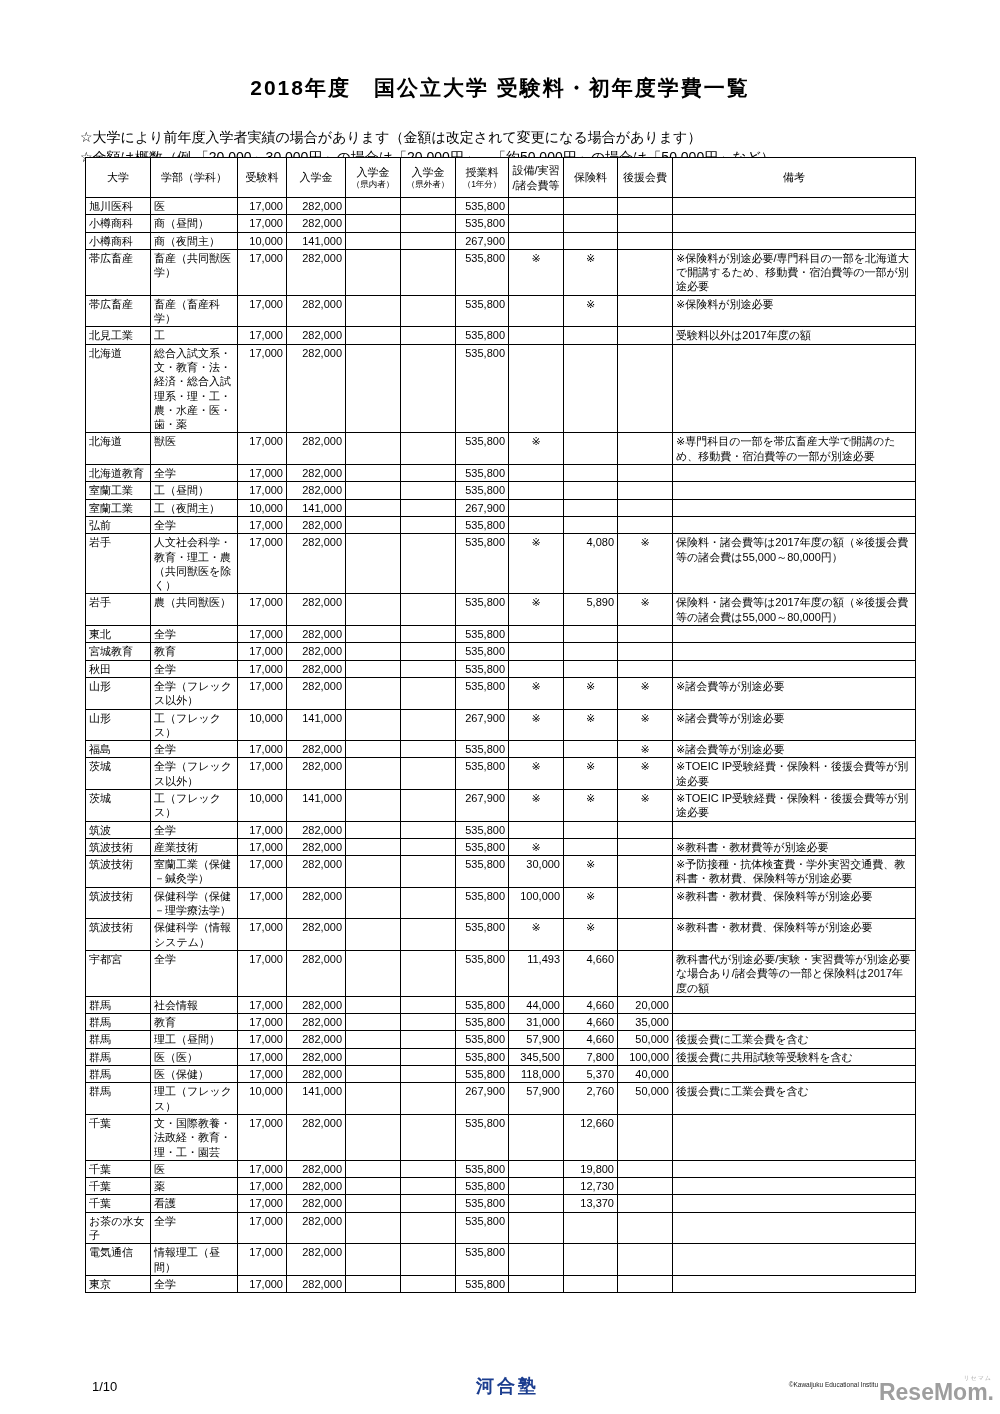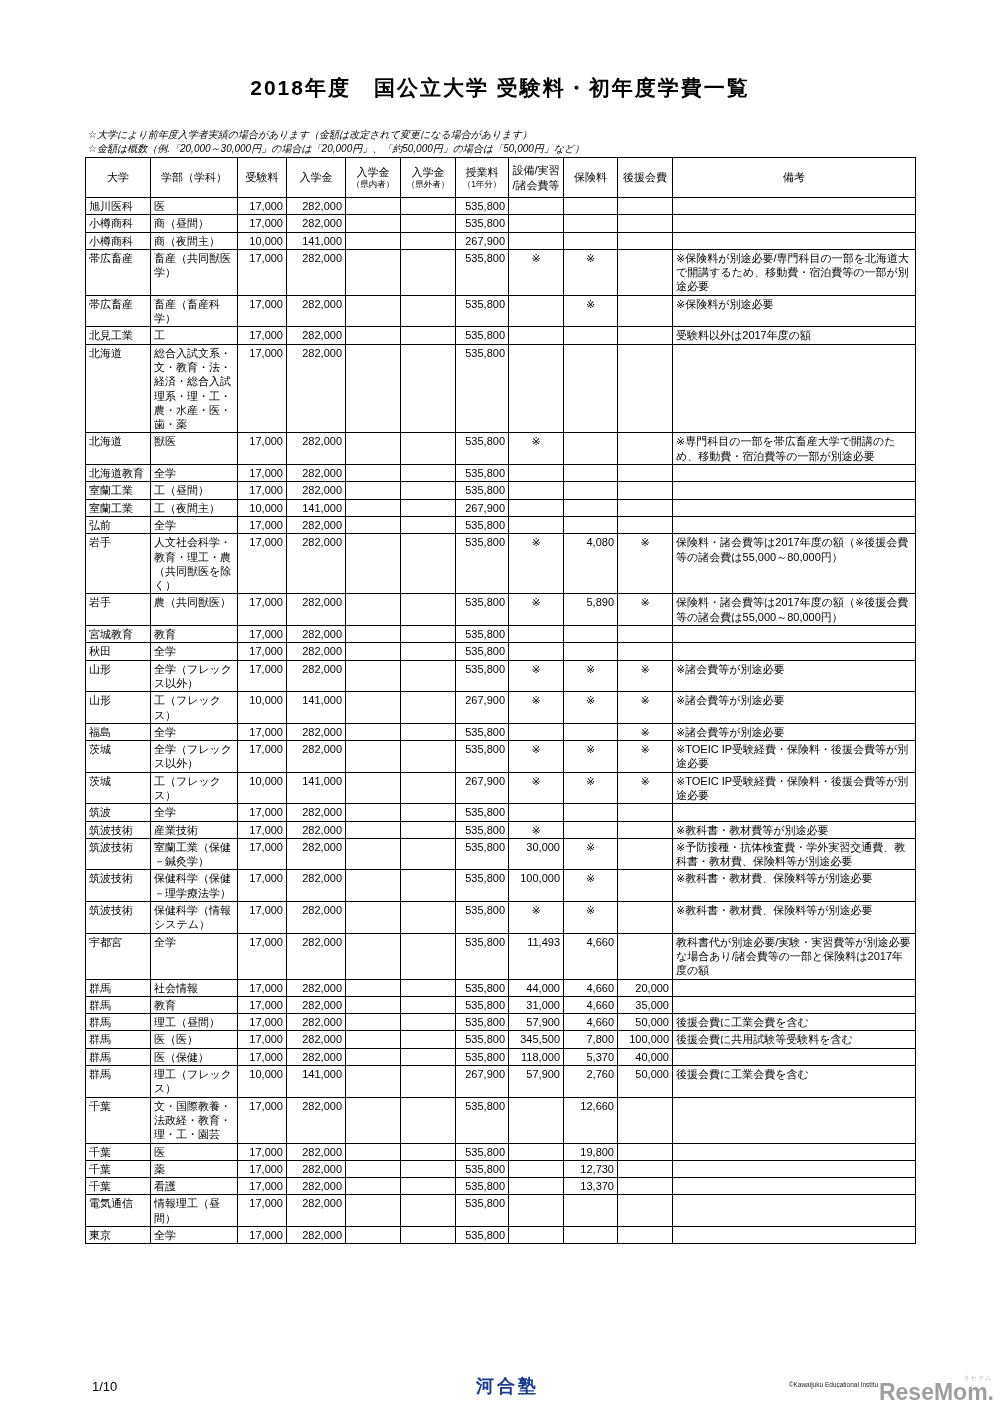--- a/index.html
+++ b/index.html
@@ -7,22 +7,22 @@
   body { font-family:"Liberation Sans","DejaVu Sans",sans-serif; color:#000; }
   .page {
     position:relative; width:1000px; height:1414px; background:#ffffff;
     margin:0 auto; overflow:hidden;
   }
   .title {
     position:absolute; top:74px; left:0; width:100%;
     text-align:center; font-size:21px; font-weight:bold; letter-spacing:2px;
   }
   .notes {
-    position:absolute; top:128px; left:88px;
-    font-size:10px; line-height:1.4; color:#000;font-style:italic;
+    position:absolute; top:128px; left:80px;
+    font-size:14px; line-height:1.4; color:#000;
   }
   table.fees {
     position:absolute; top:157px; left:85px; width:830px;
     border-collapse:collapse; table-layout:fixed; background:#fff;padding-left:48px;
   }
   .fees th, .fees td {
     border:1px solid #000; font-size:11px; line-height:1.3;
     padding:1px 3px; vertical-align:top; overflow:hidden; word-break:break-all;
   }
   .fees thead th {
@@ -298,20 +298,33 @@
           <td class="c-admission">282,000</td>
           <td class="c-admission_in"></td>
           <td class="c-admission_out"></td>
           <td class="c-tuition">535,800</td>
           <td class="c-facility sym">※</td>
           <td class="c-insurance">5,890</td>
           <td class="c-support sym">※</td>
           <td class="c-remarks">保険料・諸会費等は2017年度の額（※後援会費等の諸会費は55,000～80,000円）</td>
         </tr>
         <tr>
+          <td class="c-univ">東北</td>
+          <td class="c-dept">全学</td>
+          <td class="c-exam_fee">17,000</td>
+          <td class="c-admission">282,000</td>
+          <td class="c-admission_in"></td>
+          <td class="c-admission_out"></td>
+          <td class="c-tuition">535,800</td>
+          <td class="c-facility"></td>
+          <td class="c-insurance"></td>
+          <td class="c-support"></td>
+          <td class="c-remarks"></td>
+        </tr>
+        <tr>
           <td class="c-univ">宮城教育</td>
           <td class="c-dept">教育</td>
           <td class="c-exam_fee">17,000</td>
           <td class="c-admission">282,000</td>
           <td class="c-admission_in"></td>
           <td class="c-admission_out"></td>
           <td class="c-tuition">535,800</td>
           <td class="c-facility"></td>
           <td class="c-insurance"></td>
           <td class="c-support"></td>
@@ -597,20 +610,33 @@
           <td class="c-admission">282,000</td>
           <td class="c-admission_in"></td>
           <td class="c-admission_out"></td>
           <td class="c-tuition">535,800</td>
           <td class="c-facility"></td>
           <td class="c-insurance">13,370</td>
           <td class="c-support"></td>
           <td class="c-remarks"></td>
         </tr>
         <tr>
+          <td class="c-univ">お茶の水女子</td>
+          <td class="c-dept">全学</td>
+          <td class="c-exam_fee">17,000</td>
+          <td class="c-admission">282,000</td>
+          <td class="c-admission_in"></td>
+          <td class="c-admission_out"></td>
+          <td class="c-tuition">535,800</td>
+          <td class="c-facility"></td>
+          <td class="c-insurance"></td>
+          <td class="c-support"></td>
+          <td class="c-remarks"></td>
+        </tr>
+        <tr>
           <td class="c-univ">電気通信</td>
           <td class="c-dept">情報理工（昼間）</td>
           <td class="c-exam_fee">17,000</td>
           <td class="c-admission">282,000</td>
           <td class="c-admission_in"></td>
           <td class="c-admission_out"></td>
           <td class="c-tuition">535,800</td>
           <td class="c-facility"></td>
           <td class="c-insurance"></td>
           <td class="c-support"></td>

